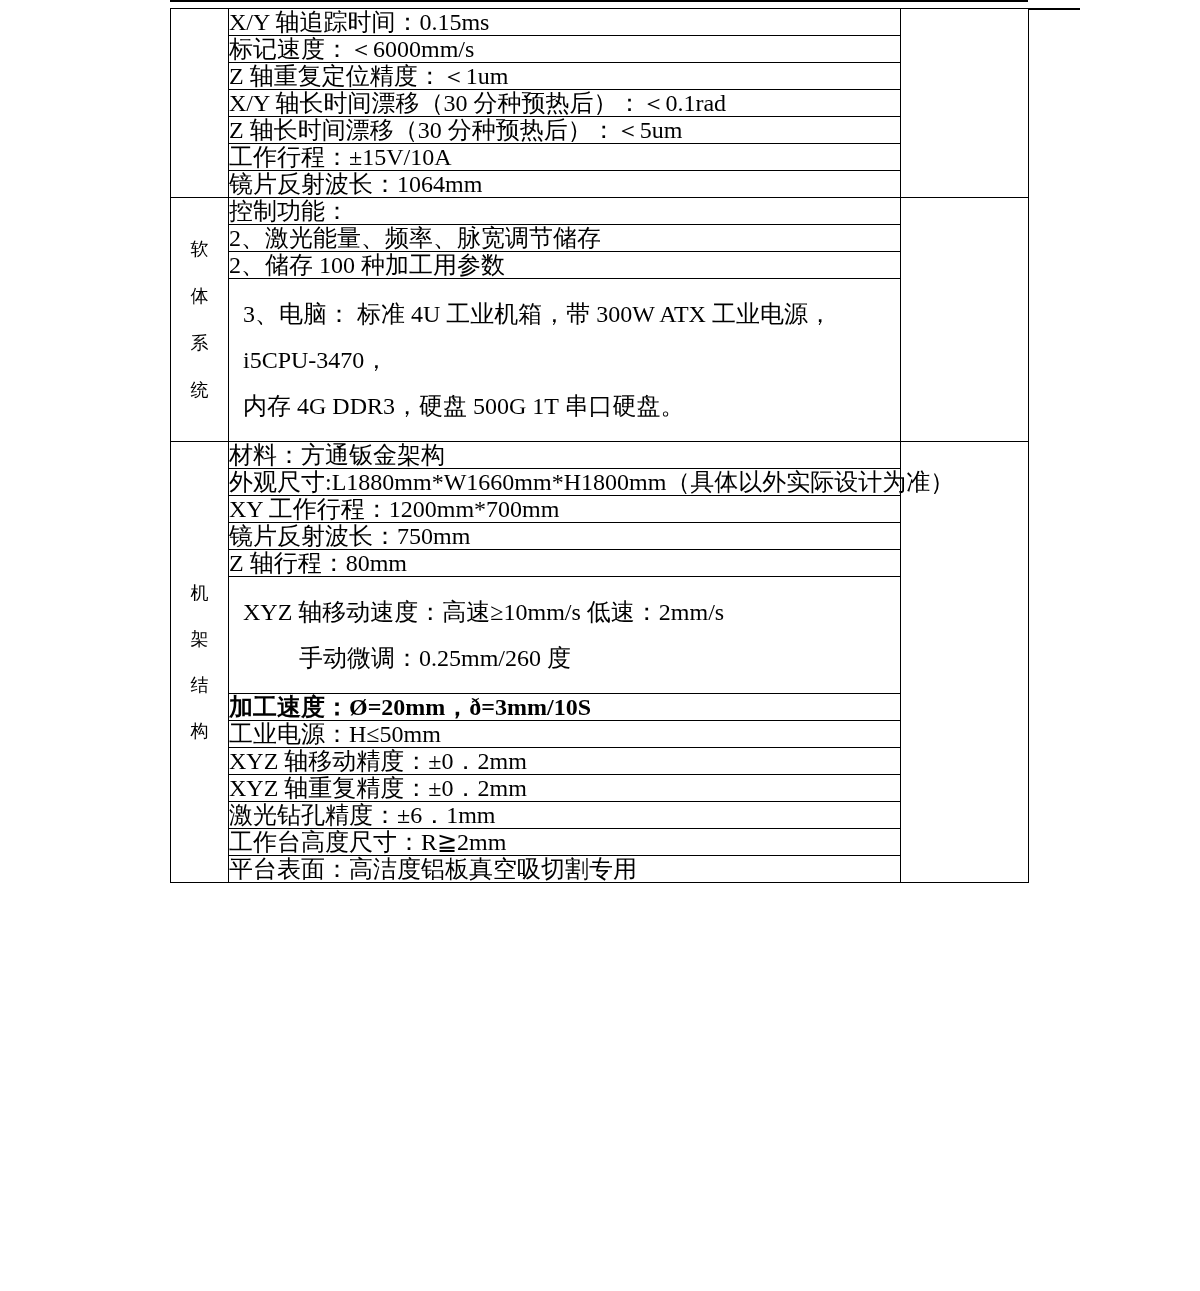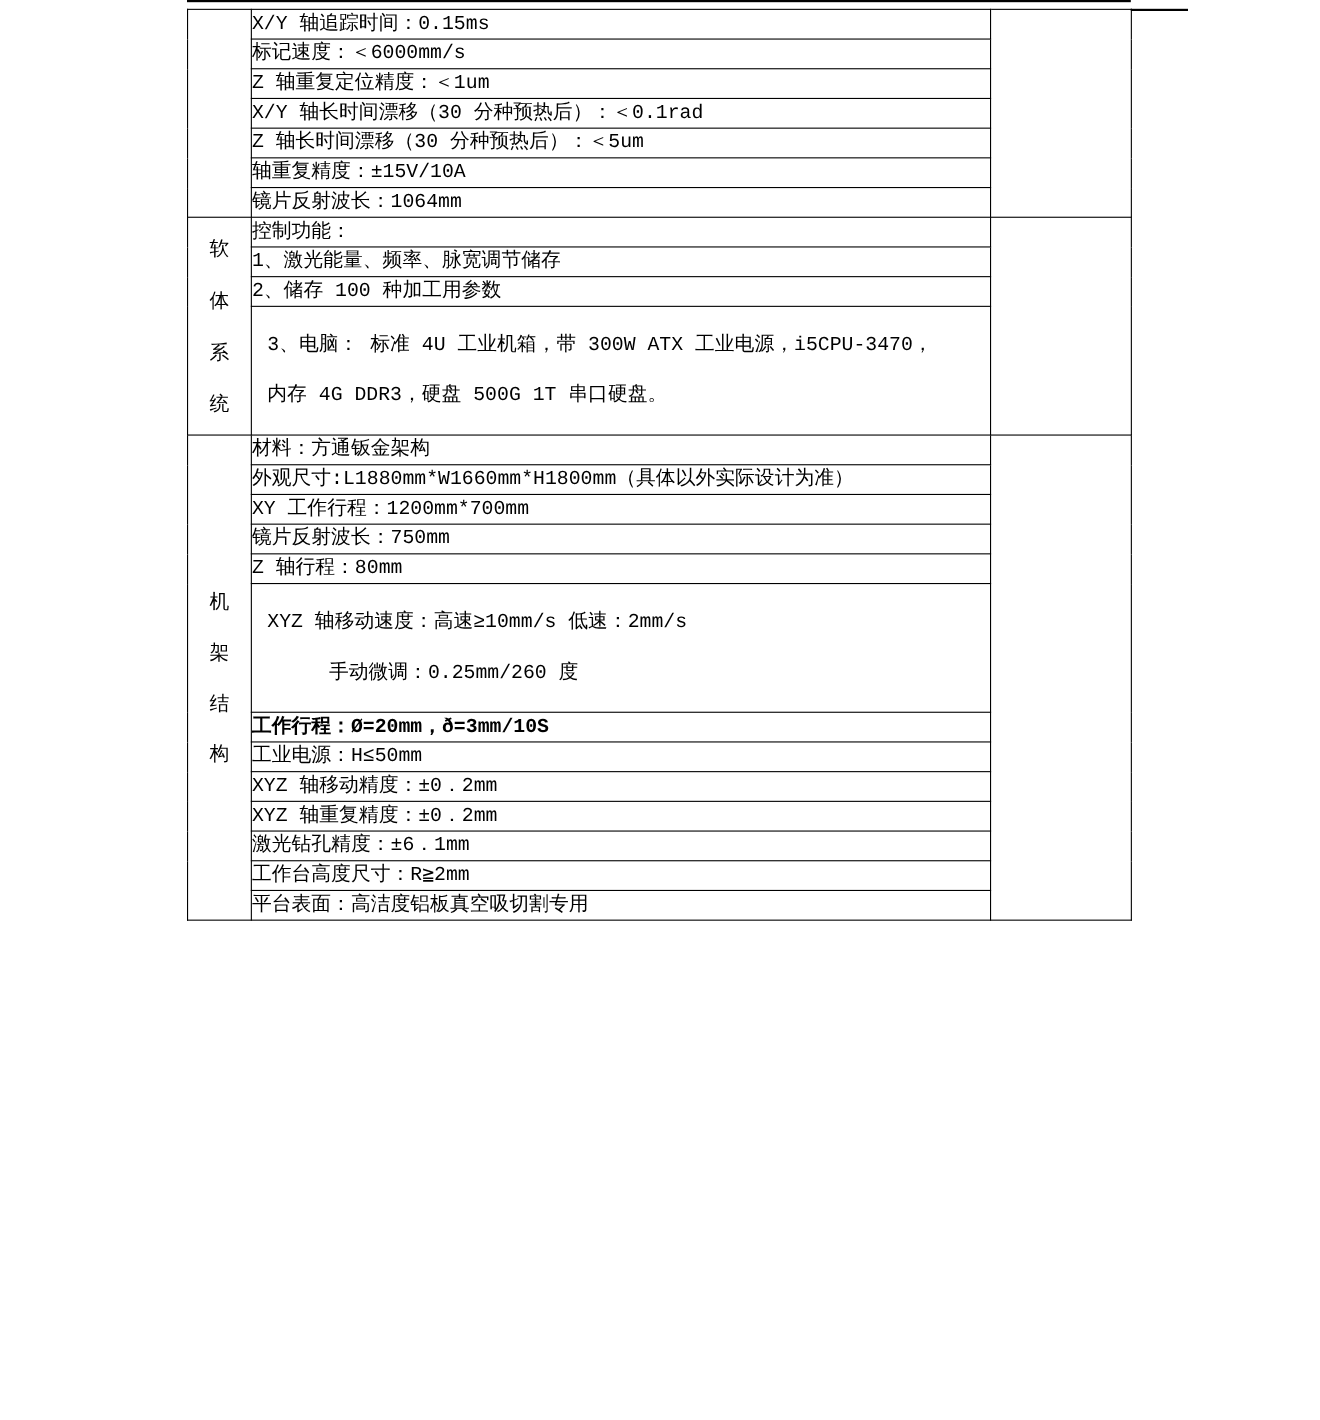--- a/index.html
+++ b/index.html
@@ -60,23 +60,23 @@
     text-align: center;
     font-size: 18px;
     line-height: 47px;
     font-family: "Liberation Serif", serif;
   }
   .label-cell .ch {
     display: block;
   }
   .body-cell {
     padding: 11px 0 11px 14px;
-    font-size: 18px;
+    font-size: 24px;
     line-height: 26px;
-    font-family: Liberation Mono, monospace;
+    font-family: Liberation Serif, serif;
     white-space: nowrap;
   }
   .body-cell.multi {
     white-space: normal;
     padding: 12px 14px 12px 14px;
     line-height: 46px;
     margin-left: 27px;
   }
   .bold {
     font-weight: bold;
@@ -114,38 +114,38 @@
       <tr>
         <td class="body-cell">Z 轴重复定位精度：＜1um</td>
       </tr>
       <tr>
         <td class="body-cell">X/Y 轴长时间漂移（30 分种预热后）：＜0.1rad</td>
       </tr>
       <tr>
         <td class="body-cell">Z 轴长时间漂移（30 分种预热后）：＜5um</td>
       </tr>
       <tr>
-        <td class="body-cell">轴重复精度：±15V/10A</td>
+        <td class="body-cell">工作行程：±15V/10A</td>
       </tr>
       <tr>
         <td class="body-cell">镜片反射波长：1064mm</td>
       </tr>
 
       <tr>
         <td class="label-cell" rowspan="4">
           <span class="ch">软</span>
           <span class="ch">体</span>
           <span class="ch">系</span>
           <span class="ch">统</span>
         </td>
         <td class="body-cell">控制功能：</td>
         <td class="empty-right" rowspan="4"></td>
       </tr>
       <tr>
-        <td class="body-cell">1、激光能量、频率、脉宽调节储存</td>
+        <td class="body-cell">2、激光能量、频率、脉宽调节储存</td>
       </tr>
       <tr>
         <td class="body-cell">2、储存 100 种加工用参数</td>
       </tr>
       <tr>
         <td class="body-cell multi">
           <span>3、电脑：   标准 4U 工业机箱，带 300W ATX  工业电源，i5CPU-3470，</span><br>
           <span>内存    4G DDR3，硬盘 500G 1T 串口硬盘。</span>
         </td>
       </tr>
@@ -172,21 +172,21 @@
       <tr>
         <td class="body-cell">Z 轴行程：80mm</td>
       </tr>
       <tr>
         <td class="body-cell multi">
           <span>XYZ 轴移动速度：高速≥10mm/s   低速：2mm/s</span>
           <span class="sub-line">手动微调：0.25mm/260 度</span>
         </td>
       </tr>
       <tr>
-        <td class="body-cell bold">工作行程：Ø=20mm，ð=3mm/10S</td>
+        <td class="body-cell bold">加工速度：Ø=20mm，ð=3mm/10S</td>
       </tr>
       <tr>
         <td class="body-cell">工业电源：H≤50mm</td>
       </tr>
       <tr>
         <td class="body-cell">XYZ 轴移动精度：±0．2mm</td>
       </tr>
       <tr>
         <td class="body-cell">XYZ 轴重复精度：±0．2mm</td>
       </tr>

